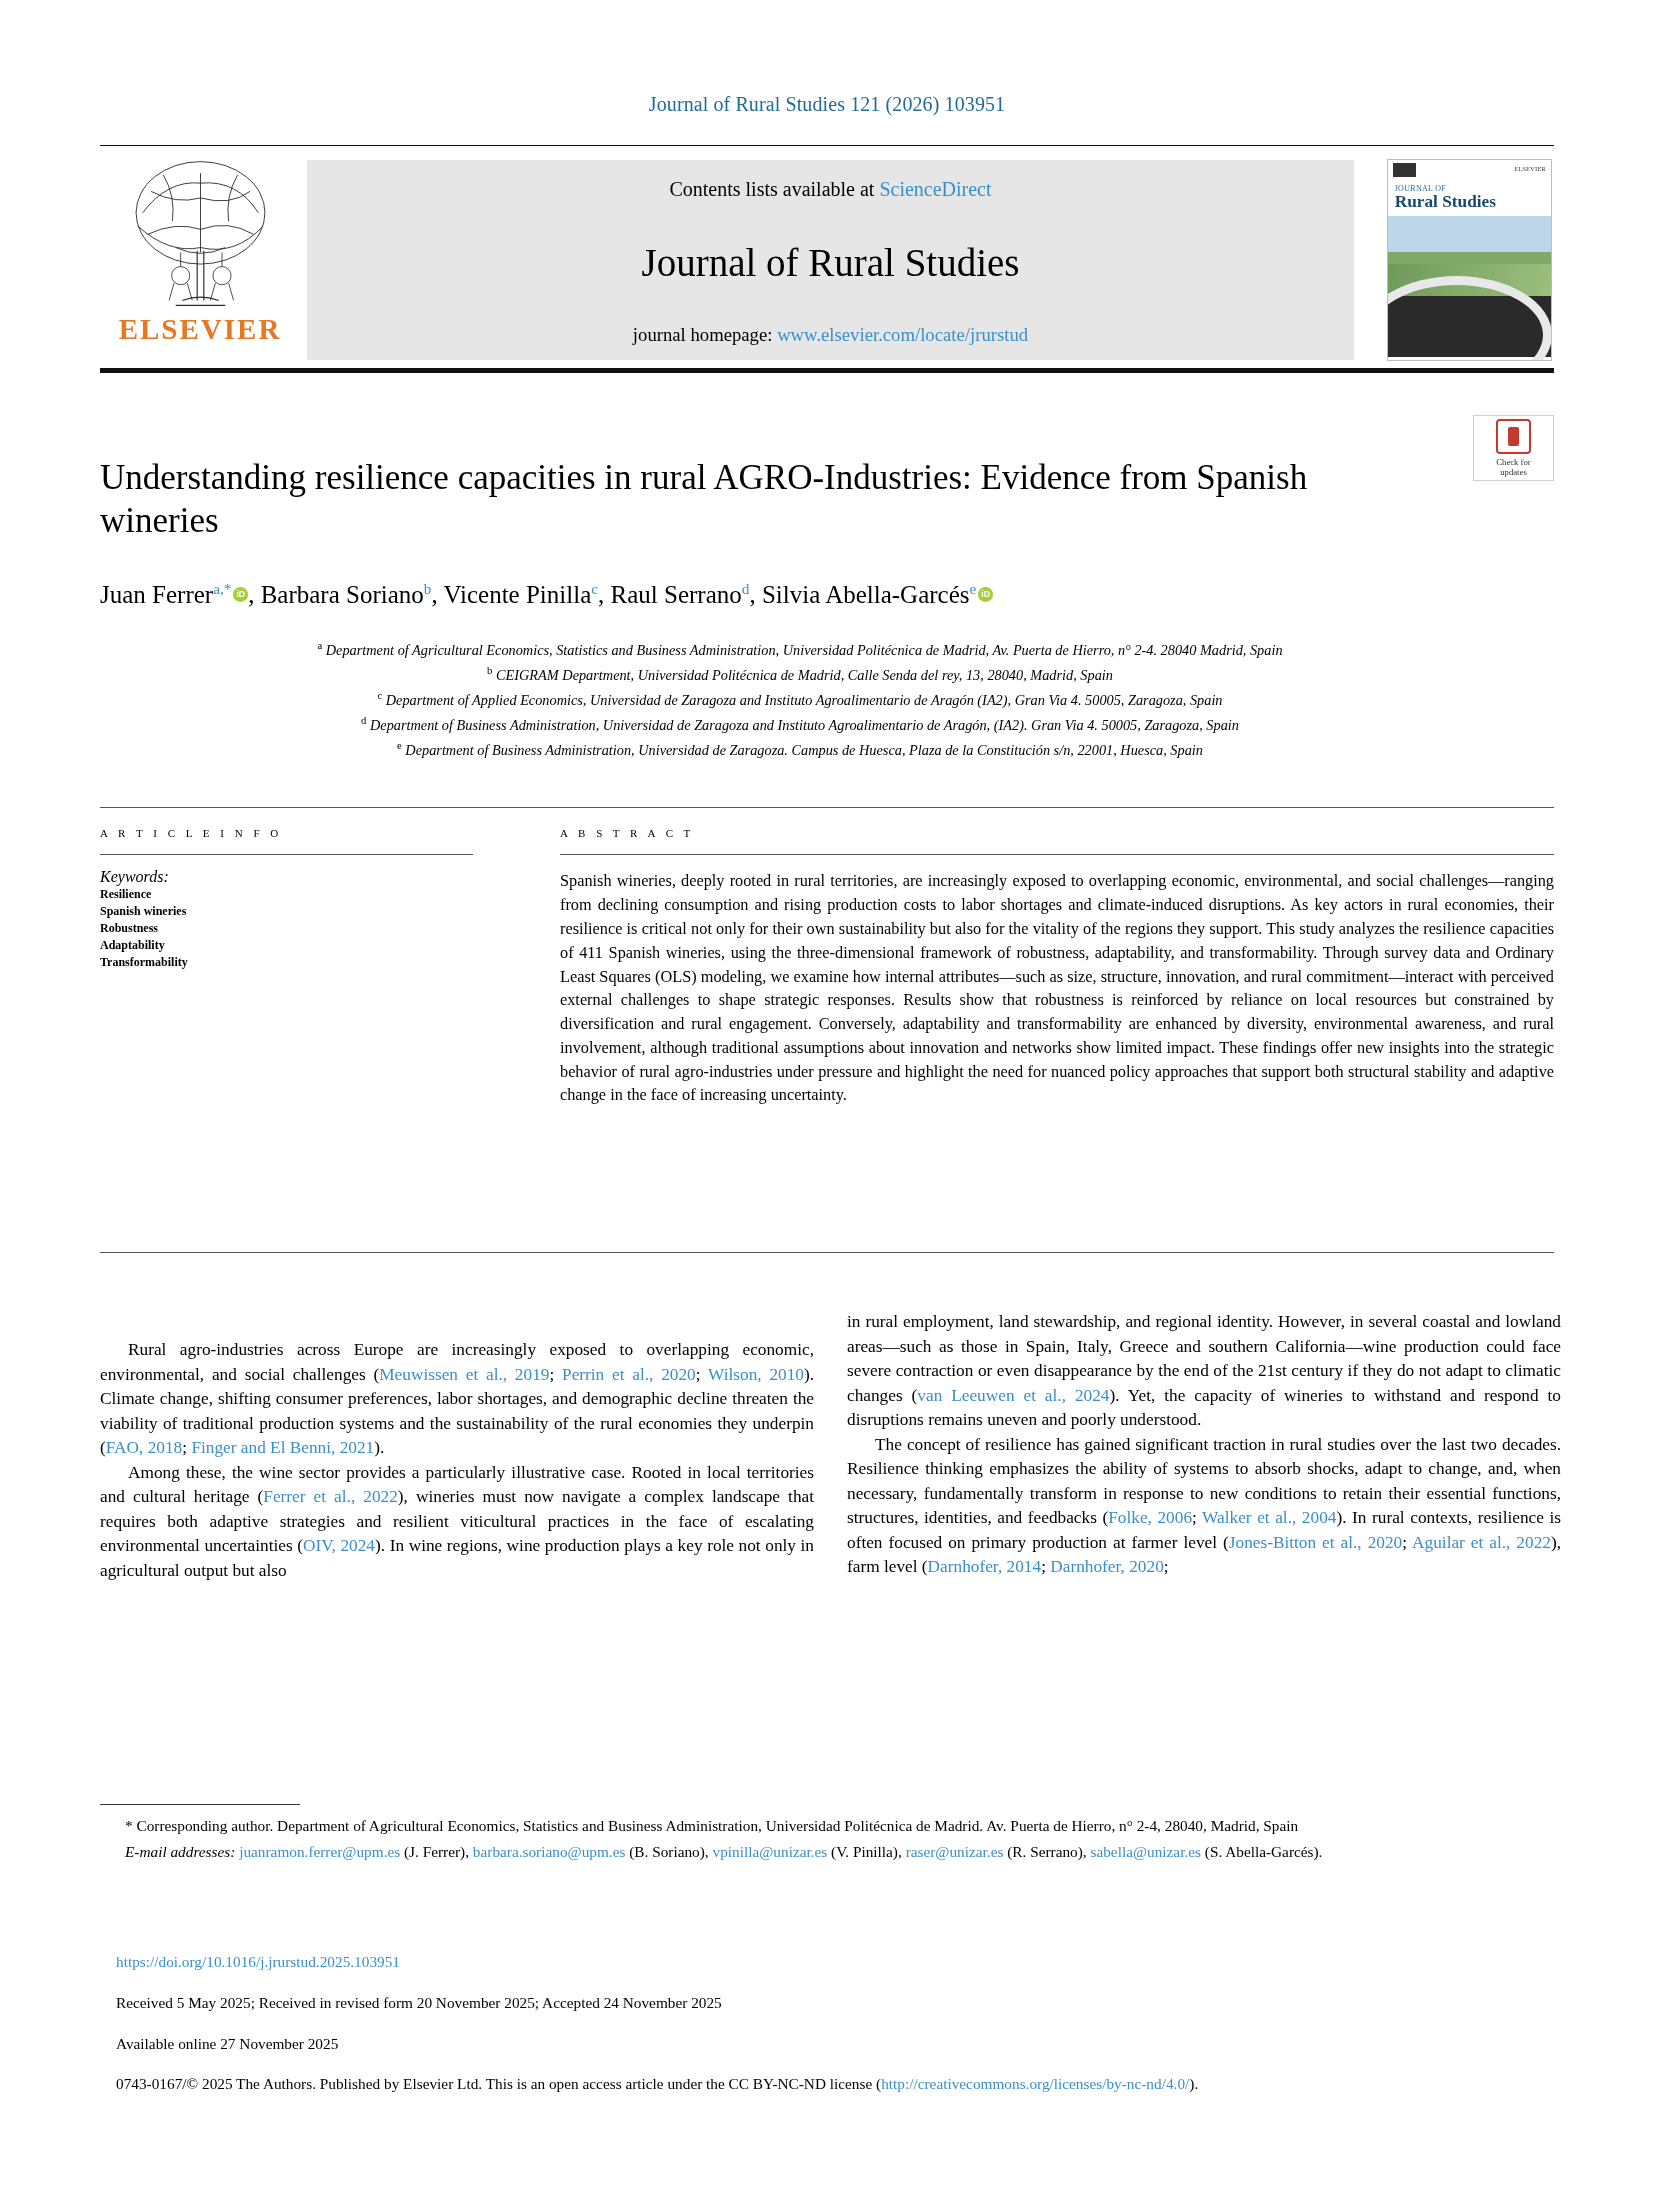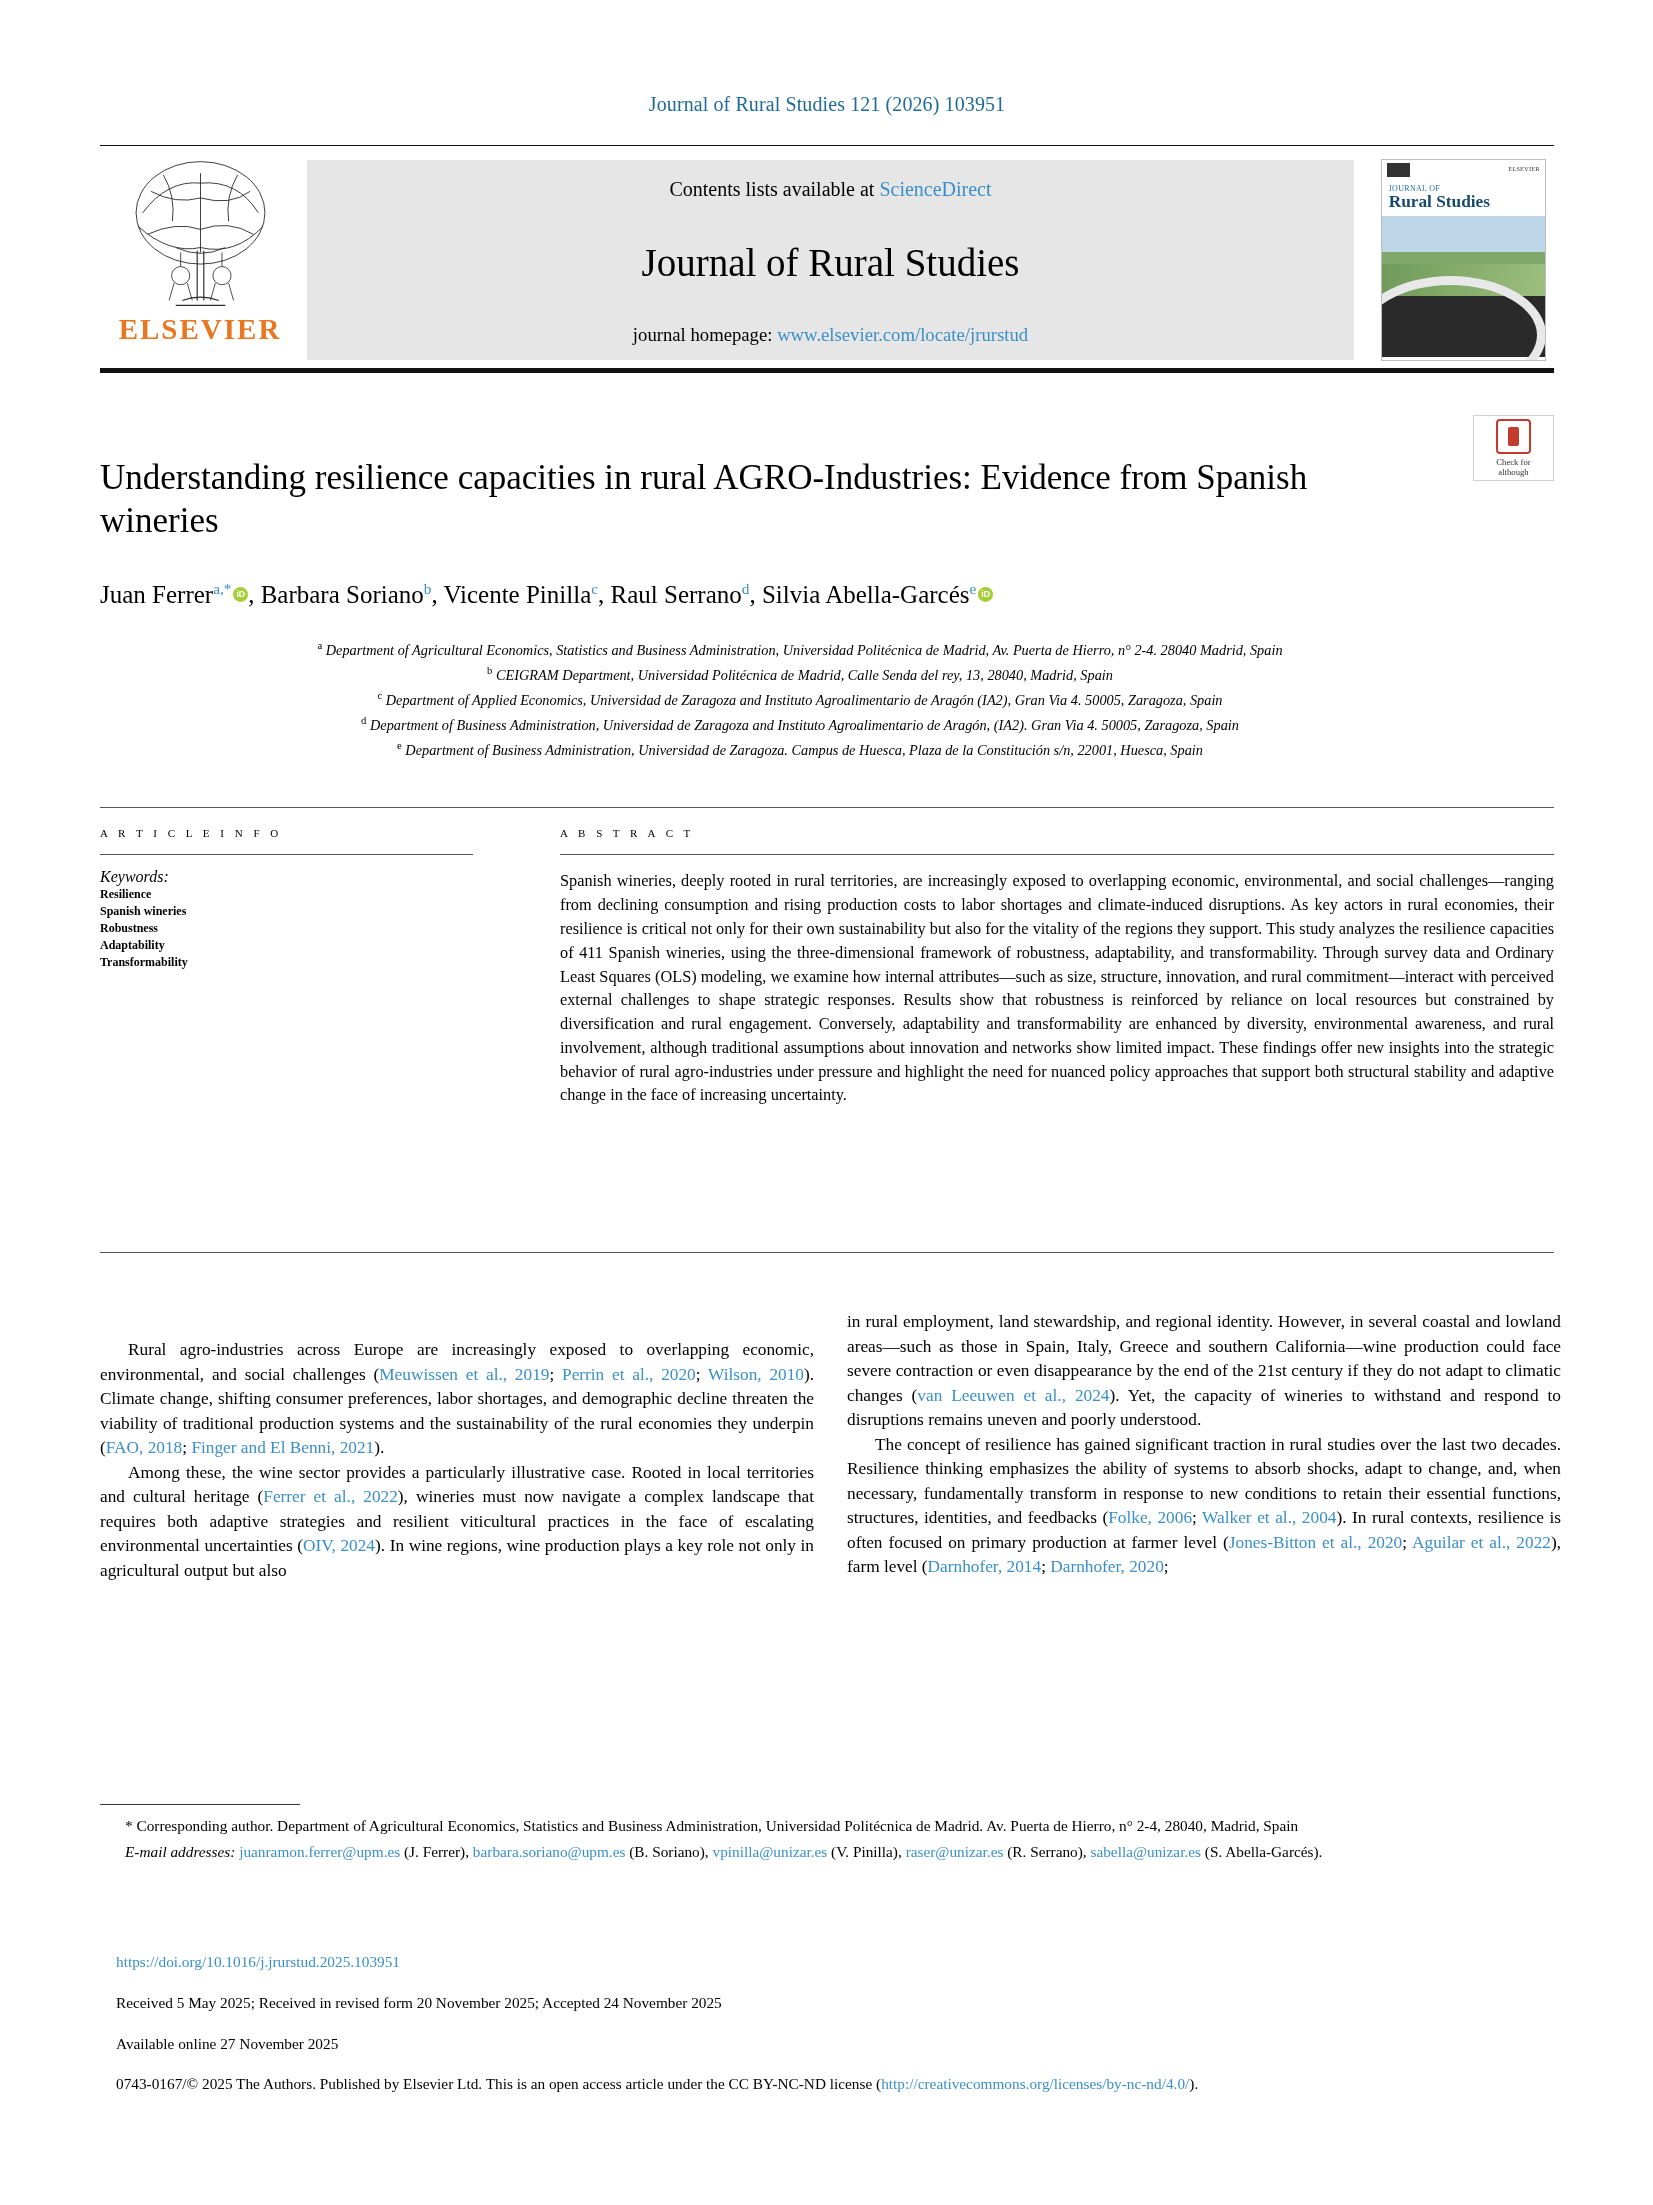--- a/index.html
+++ b/index.html
@@ -42,21 +42,21 @@
   .center-box {
     position:absolute; left:207px; top:5.3px; width:1047px; height:200px;
     background:#e6e6e6;
     display:flex; flex-direction:column; align-items:center; justify-content:space-between;
     padding:17.3px 0 14.7px 0; box-sizing:border-box;gap:24px;
   }
   .contents-line { font-size:20px; }
   .journal-title-big { font-size:39px; font-family:"Liberation Serif", serif; }
   .homepage-line { font-size:18.7px; }
   .cover-box {
-    position:absolute; right:8px; top:4px; width:163px; height:200px;
+    position:absolute; right:2px; top:4px; width:163px; height:200px;
     border:0.7px solid #bdbdbd; overflow:hidden; background:#fff;
   }
   .cover-top { height:20px; background:#ffffff; position:relative; }
   .cover-badge { position:absolute; left:5.3px; top:3.3px; width:23px; height:13.3px; background:#333; }
   .cover-elsevier { position:absolute; right:5.3px; top:4.7px; font-size:6.7px; color:#444; }
   .cover-jrs-band { background:#ffffff; padding:4px 6.7px 5.3px 6.7px; }
   .cover-jrs-small { font-size:8px; color:#2a6da3; letter-spacing:0.3px; }
   .cover-jrs-big { font-size:17.3px; color:#17496e; font-weight:700; line-height:1.05; }
   .cover-photo { height:80px; background:linear-gradient(#bcd6e8 0 45%, #7fa86a 45% 100%); position:relative; }
   .cover-photo:after {
@@ -206,21 +206,21 @@
       </div>
     </div>
   </div>
   <div class="masthead-rule-bottom"></div>
 
   <div class="updates">
     <div class="updates-mark">
         <span></span>
       </div>
     <div class="updates-t1">Check for</div>
-    <div class="updates-t2">although</div>
+    <div class="updates-t2">updates</div>
   </div>
 
   <div class="title">Understanding resilience capacities in rural AGRO-Industries: Evidence from Spanish wineries</div>
 
   <div class="authors"><span>Juan Ferrer</span><sup>a,</sup><sup class="star">*</sup><span class="orcid">iD</span>, <span>Barbara Soriano</span><sup>b</sup>, <span>Vicente Pinilla</span><sup>c</sup>, <span>Raul Serrano</span><sup>d</sup>, <span>Silvia Abella-Garcés</span><sup>e</sup><span class="orcid">iD</span></div>
 
   <div class="affils">
       <div><sup>a</sup> Department of Agricultural Economics, Statistics and Business Administration, Universidad Politécnica de Madrid, Av. Puerta de Hierro, n° 2-4. 28040 Madrid, Spain</div>
       <div><sup>b</sup> CEIGRAM Department, Universidad Politécnica de Madrid, Calle Senda del rey, 13, 28040, Madrid, Spain</div>
       <div><sup>c</sup> Department of Applied Economics, Universidad de Zaragoza and Instituto Agroalimentario de Aragón (IA2), Gran Via 4. 50005, Zaragoza, Spain</div>

